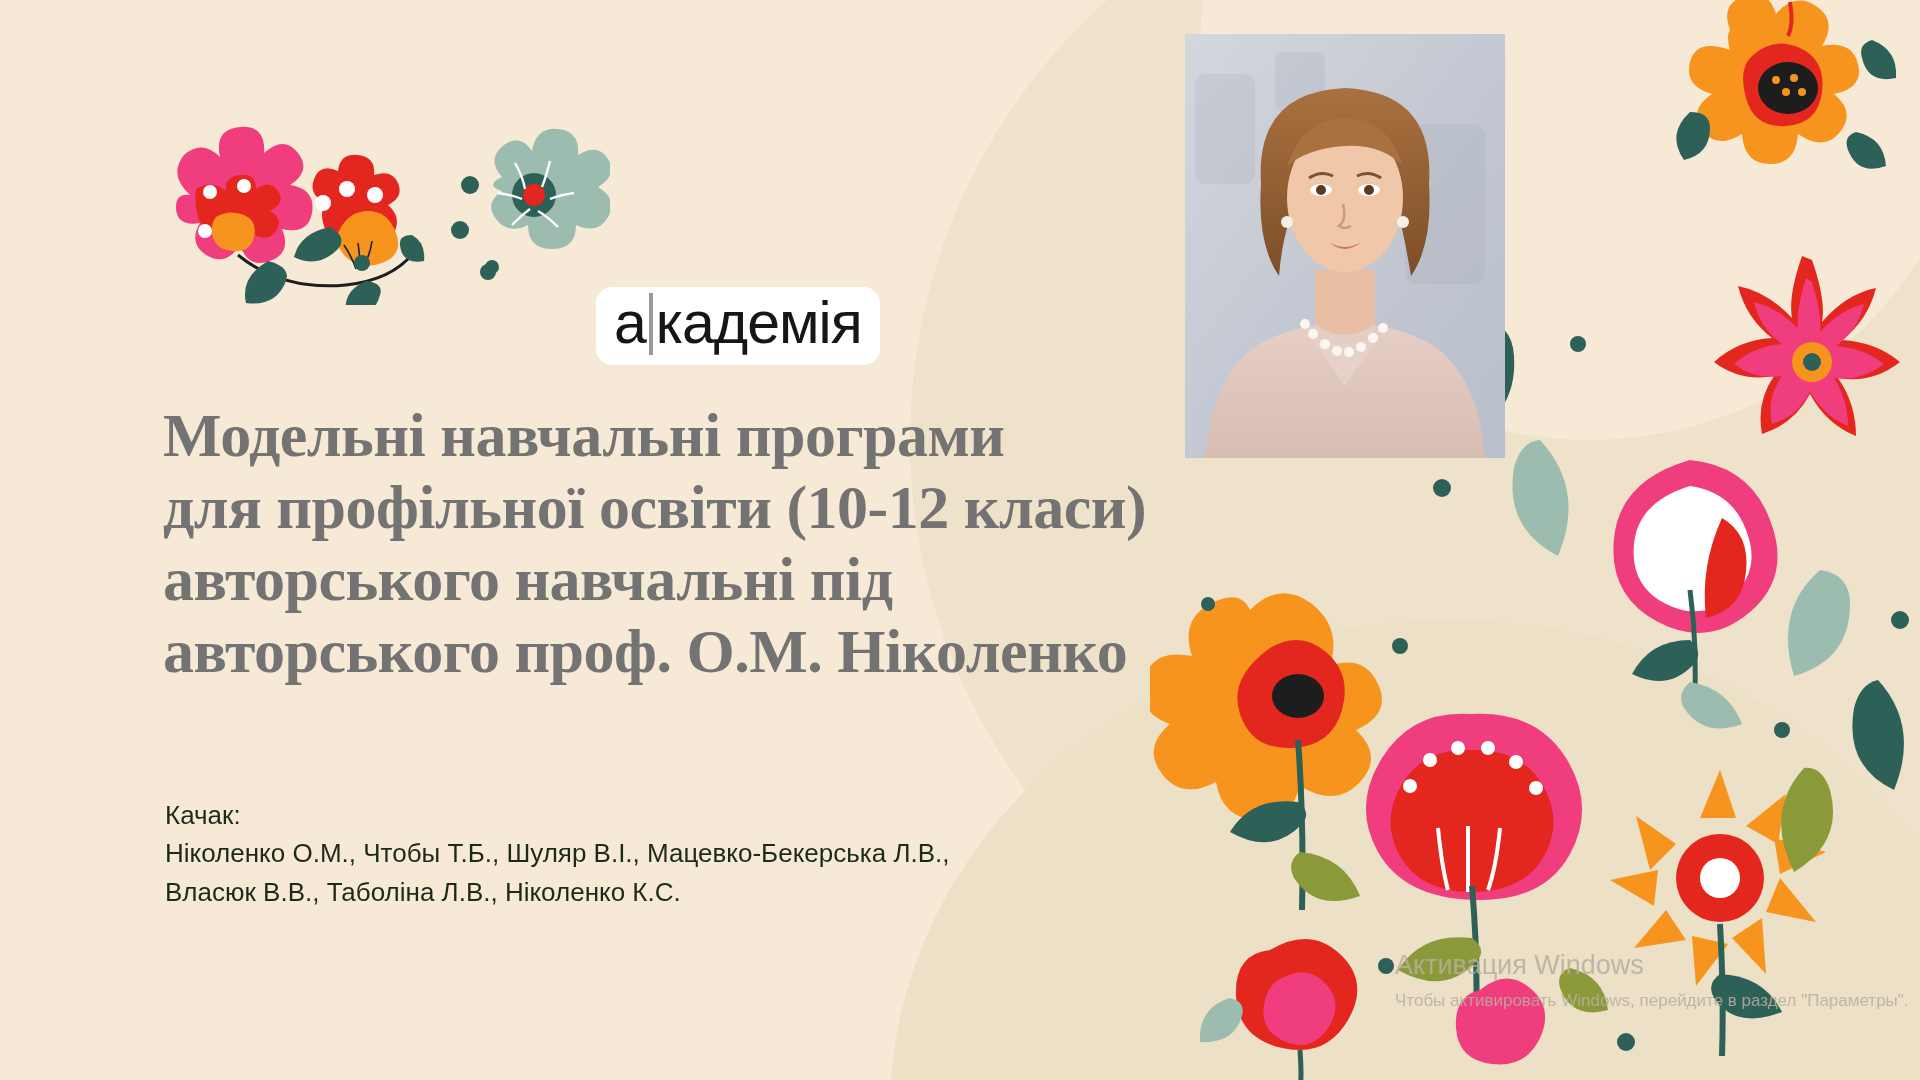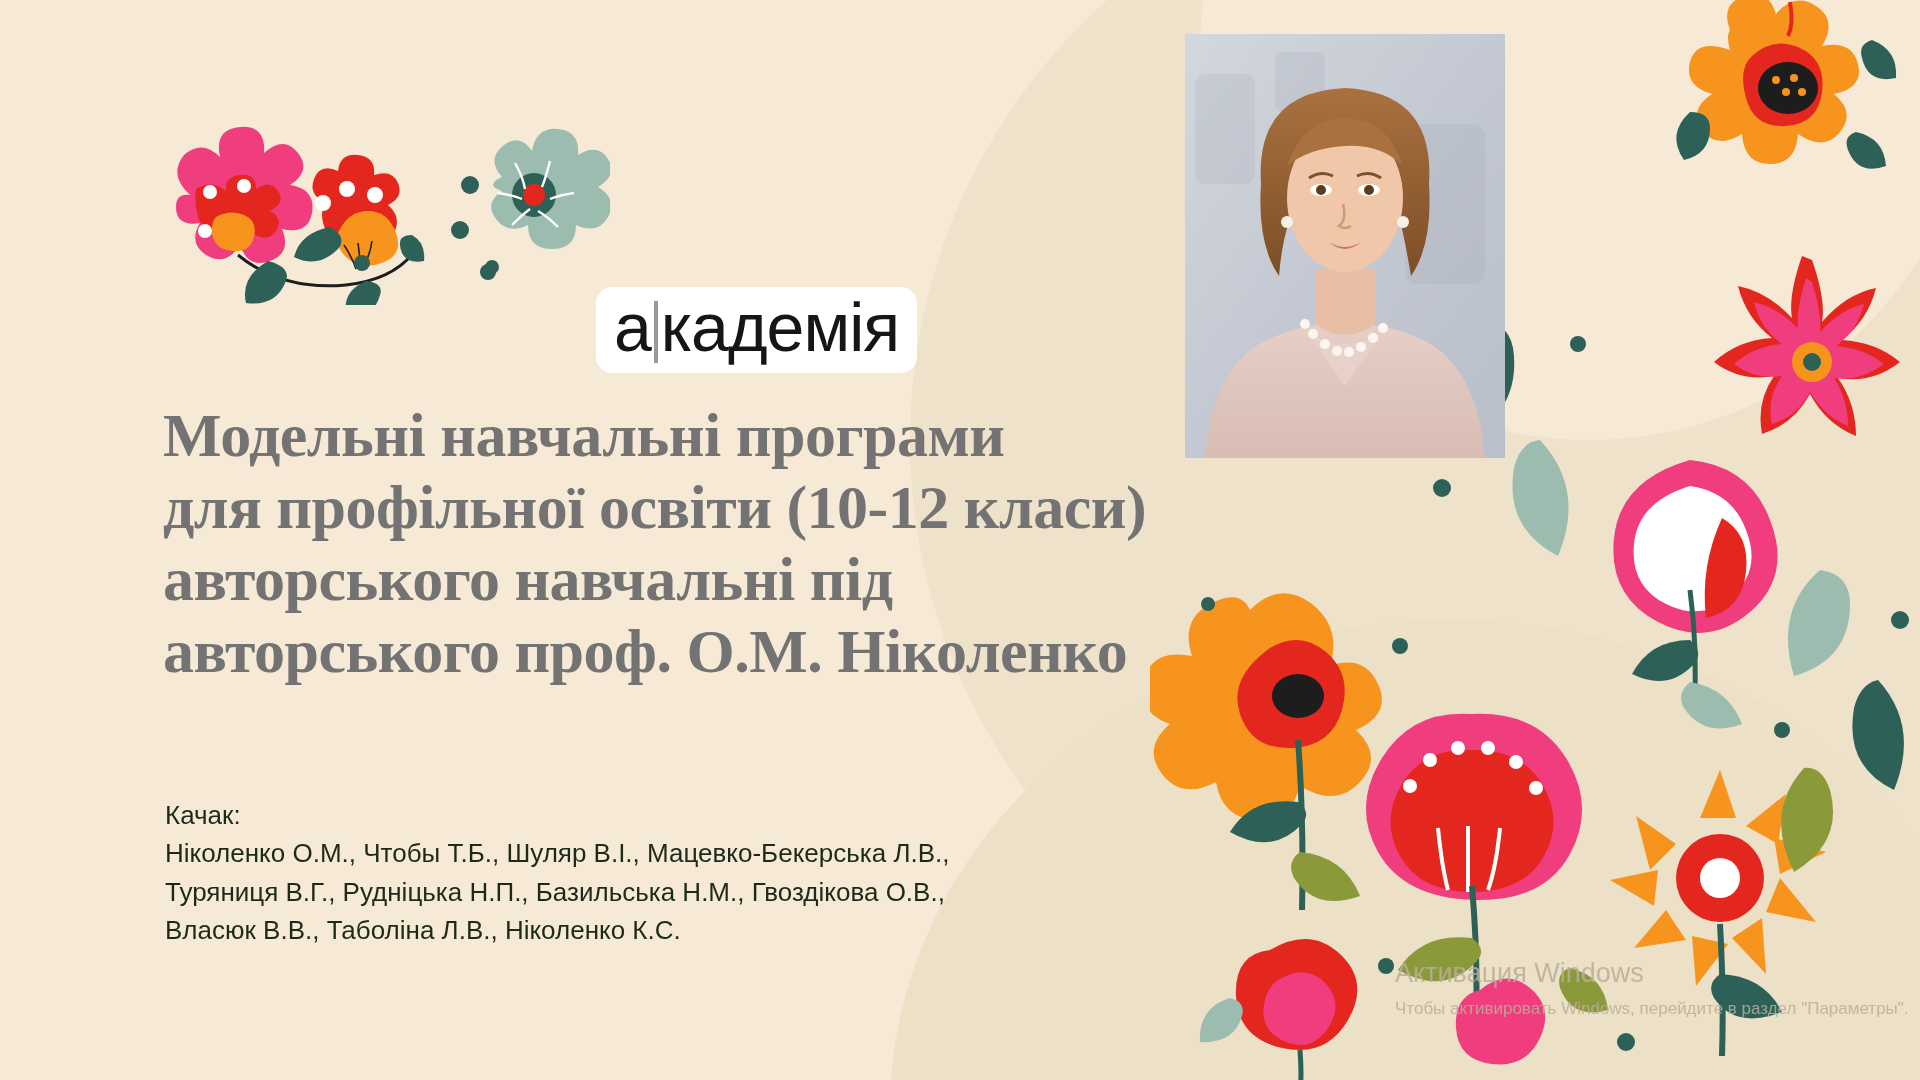--- a/index.html
+++ b/index.html
@@ -29,21 +29,21 @@
   
   .logo-badge{
     position:absolute;left:596px;top:287px;
     background:#ffffff;border-radius:16px;
     padding:6px 18px 10px 18px;
     display:flex;align-items:center;
     box-shadow:0 0 0 0 rgba(0,0,0,0);
   }
   .logo-text{
     font-family:"Liberation Sans", sans-serif;
-    font-size:68px;font-weight:400;color:#161616;
+    font-size:59px;font-weight:400;color:#161616;
     letter-spacing:-1px;line-height:1;
     white-space:nowrap;
   }
   .logo-a{ }
   .logo-bar{
     display:inline-block;width:4px;height:62px;background:#9a9a9a;
     margin:0 3px 0 3px;vertical-align:-12px;
   }
 
   
@@ -74,21 +74,21 @@
   }
   .portrait svg{display:block;}
 
   
   .watermark{
     position:absolute;left:1395px;top:950px;
     color:#b9ae9c;text-align:left;
     font-family:"Liberation Sans", sans-serif;
     opacity:.85;
   }
-  .wm1{font-size:27px;line-height:1.15;margin-top:8px;}
+  .wm1{font-size:27px;line-height:1.15;}
   .wm2{font-size:17px;line-height:1.25;margin-top:9px;}
 
   
   .deco{position:absolute;pointer-events:none;}
 </style>
 </head>
 <body>
 
 <div id="slide">
 
@@ -334,21 +334,20 @@
   <div class="title">
     <div>Модельні навчальні програми</div>
     <div>для профільної освіти (10-12 класи)</div>
     <div>авторського навчальні під</div>
     <div>авторського проф. О.М. Ніколенко</div>
   </div>
 
   <div class="authors">
     <div class="lbl">Качак:</div>
     <div class="ln">Ніколенко О.М., Чтобы Т.Б., Шуляр В.І., Мацевко-Бекерська Л.В.,</div>
-    <div class="ln">Туряниця В.Г., Рудніцька Н.П., Базильська Н.М., Гвоздікова О.В.,</div>
     <div class="ln">Власюк В.В., Таболіна Л.В., Ніколенко К.С.</div>
   </div>
 
   <div class="watermark">
     <div class="wm1">Активация Windows</div>
     <div class="wm2">Чтобы активировать Windows, перейдите в раздел "Параметры".</div>
   </div>
 
 </div>
 

